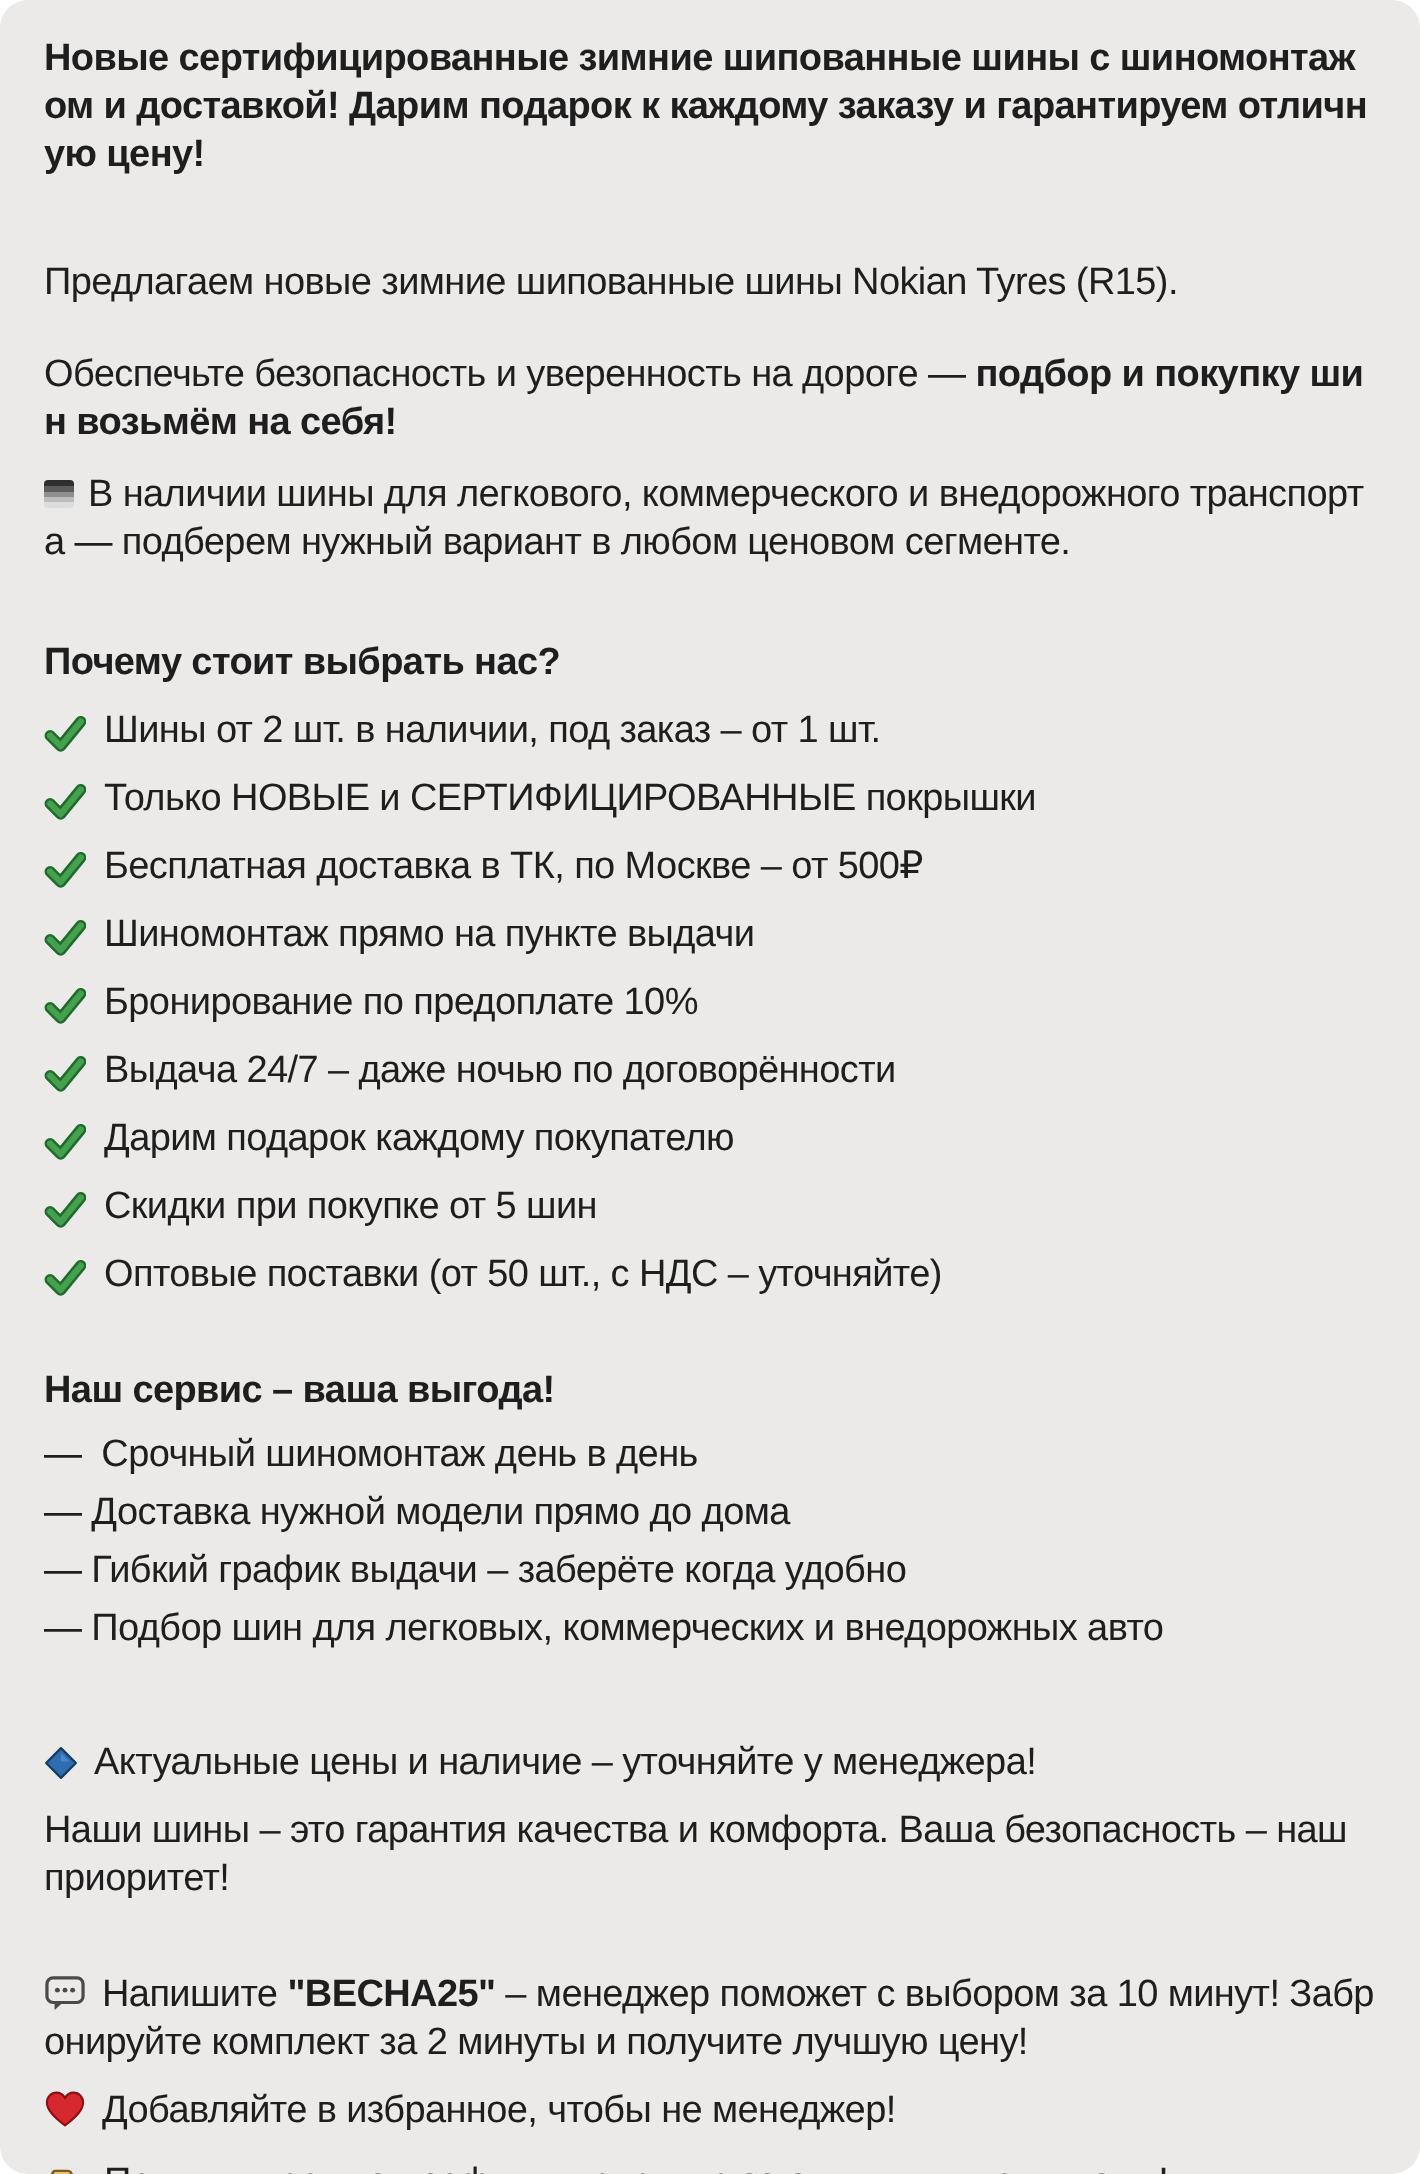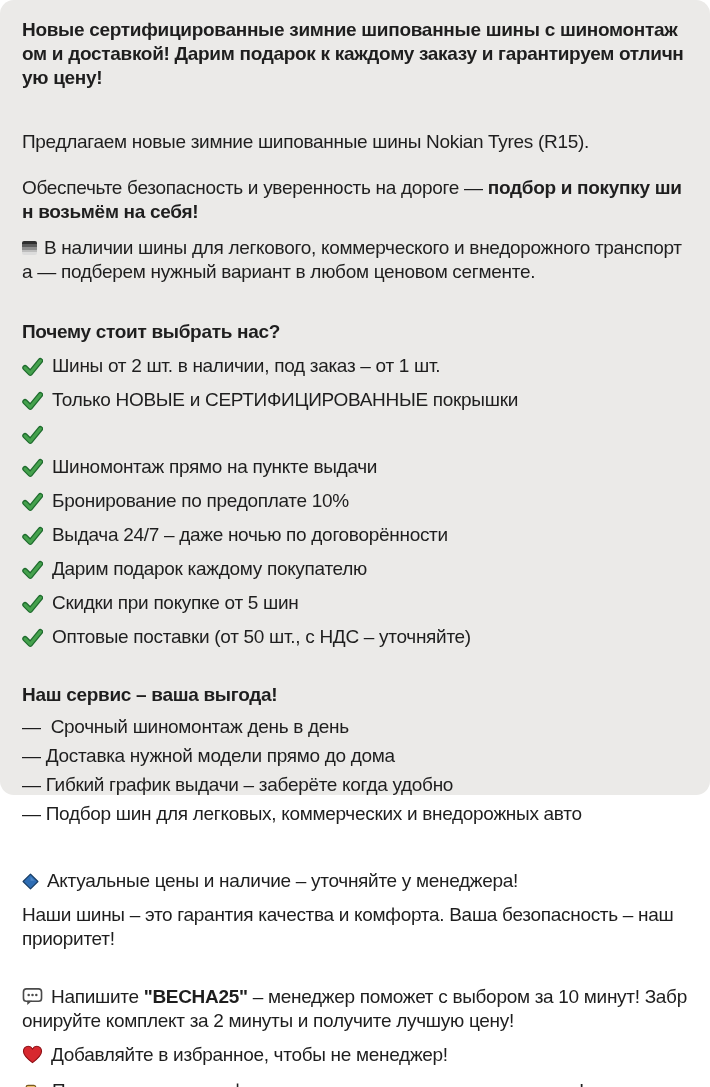--- a/index.html
+++ b/index.html
@@ -1,18 +1,18 @@
 <!DOCTYPE html>
 <html><head>
 <meta charset="utf-8">
 <style>
   html,body{margin:0;padding:0;background:#ffffff;}
   body{width:710px;height:1087px;overflow:hidden;
        font-family:"Liberation Sans","DejaVu Sans",sans-serif;}
-  .card{box-sizing:border-box;width:710px;height:795px;
+  .card{box-sizing:border-box;width:710px;height:1087px;
         background:#ebeae8;border-radius:14px;
         padding:18px 22px 8px 22px;
         color:#1e1e1e;font-size:19px;line-height:24px;letter-spacing:-0.3px;}
   .para{margin:0;white-space:pre-wrap;word-break:break-all;}
   b,.bold{font-weight:bold;}
   
   .mb-heading{margin-bottom:40px;}
   .mb-offer{margin-bottom:22px;}
   .mb-safety{margin-bottom:12px;}
   .mb-stock{margin-bottom:36px;}
@@ -65,20 +65,21 @@
           <path d="M3.5 13.5 L9.5 19.5 L21 5.5" fill="none" stroke="#1e6b2d" stroke-width="6.4" stroke-linecap="round" stroke-linejoin="round"></path>
           <path d="M3.5 13.5 L9.5 19.5 L21 5.5" fill="none" stroke="#45a14d" stroke-width="3.6" stroke-linecap="round" stroke-linejoin="round"></path>
         </svg>
       <span>Только НОВЫЕ и СЕРТИФИЦИРОВАННЫЕ покрышки</span>
     </div>
     <div class="check-item">
       <svg class="ic" viewBox="0 0 24 24">
           <path d="M3.5 13.5 L9.5 19.5 L21 5.5" fill="none" stroke="#1e6b2d" stroke-width="6.4" stroke-linecap="round" stroke-linejoin="round"></path>
           <path d="M3.5 13.5 L9.5 19.5 L21 5.5" fill="none" stroke="#45a14d" stroke-width="3.6" stroke-linecap="round" stroke-linejoin="round"></path>
         </svg>
+      <span>Бесплатная доставка в ТК, по Москве – от 500₽</span>
     </div>
     <div class="check-item">
       <svg class="ic" viewBox="0 0 24 24">
           <path d="M3.5 13.5 L9.5 19.5 L21 5.5" fill="none" stroke="#1e6b2d" stroke-width="6.4" stroke-linecap="round" stroke-linejoin="round"></path>
           <path d="M3.5 13.5 L9.5 19.5 L21 5.5" fill="none" stroke="#45a14d" stroke-width="3.6" stroke-linecap="round" stroke-linejoin="round"></path>
         </svg>
       <span>Шиномонтаж прямо на пункте выдачи</span>
     </div>
     <div class="check-item">
       <svg class="ic" viewBox="0 0 24 24">

